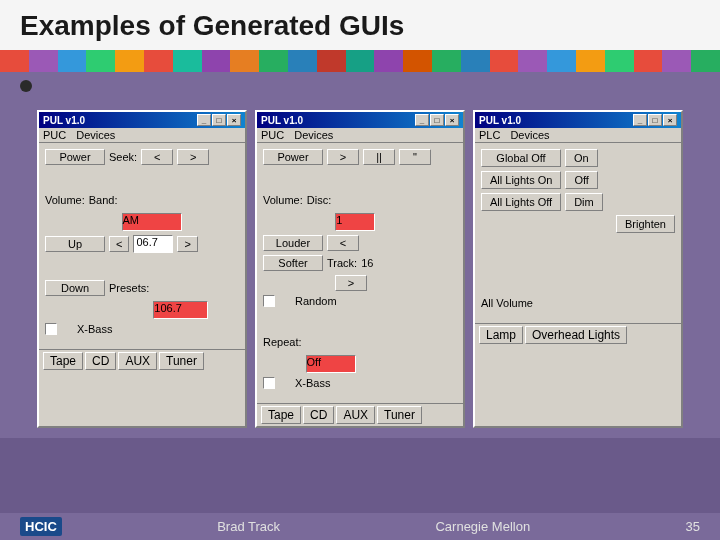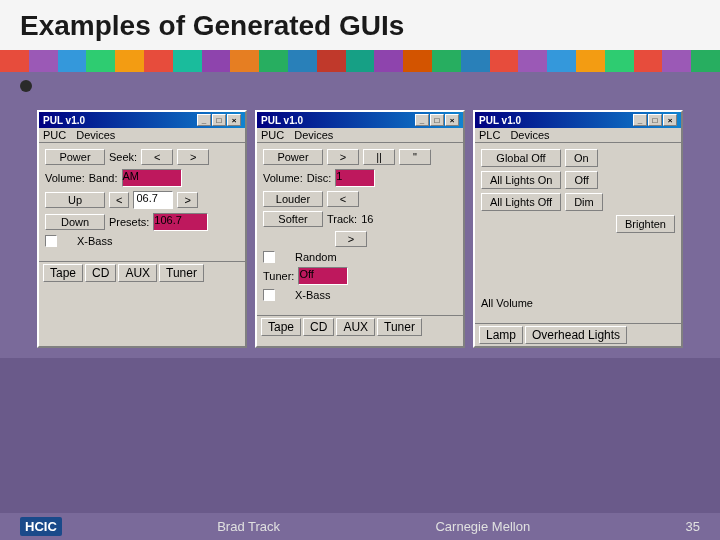--- a/index.html
+++ b/index.html
@@ -180,28 +180,29 @@
       border: 1px solid;
       border-top-color: #808080;
       border-left-color: #808080;
       border-right-color: #fff;
       border-bottom-color: #fff;
       padding: 0 2px;
       font-size: 11px;
       height: 18px;
     }
     .win-select {
-      background: #be185d;
+      background: #ef4444;
       border: 1px solid;
       border-top-color: #808080;
       border-left-color: #808080;
       border-right-color: #fff;
       border-bottom-color: #fff;
       font-size: 11px;
       height: 18px;
+      margin-top: 44px;
     }
     .win-checkbox-row {
       display: flex;
       align-items: center;
       gap: 20px;
       margin-bottom: 4px;
     }
     .win-checkbox {
       width: 12px;
       height: 12px;
@@ -387,21 +388,21 @@
       </div>
       <div class="win-row">
         <div style="width:68px;"></div>
         <div class="win-button">&gt;</div>
       </div>
       <div class="win-checkbox-row">
         <div class="win-checkbox"></div>
         <span class="win-label">Random</span>
       </div>
       <div class="win-row">
-        <span class="win-label">Tuner:</span>
+        <span class="win-label">Repeat:</span>
         <div class="win-select" style="width:50px;">
           <span>Off</span>
         </div>
       </div>
       <div class="win-checkbox-row">
         <div class="win-checkbox"></div>
         <span class="win-label">X-Bass</span>
       </div>
     </div>
     <div class="win-statusbar">

